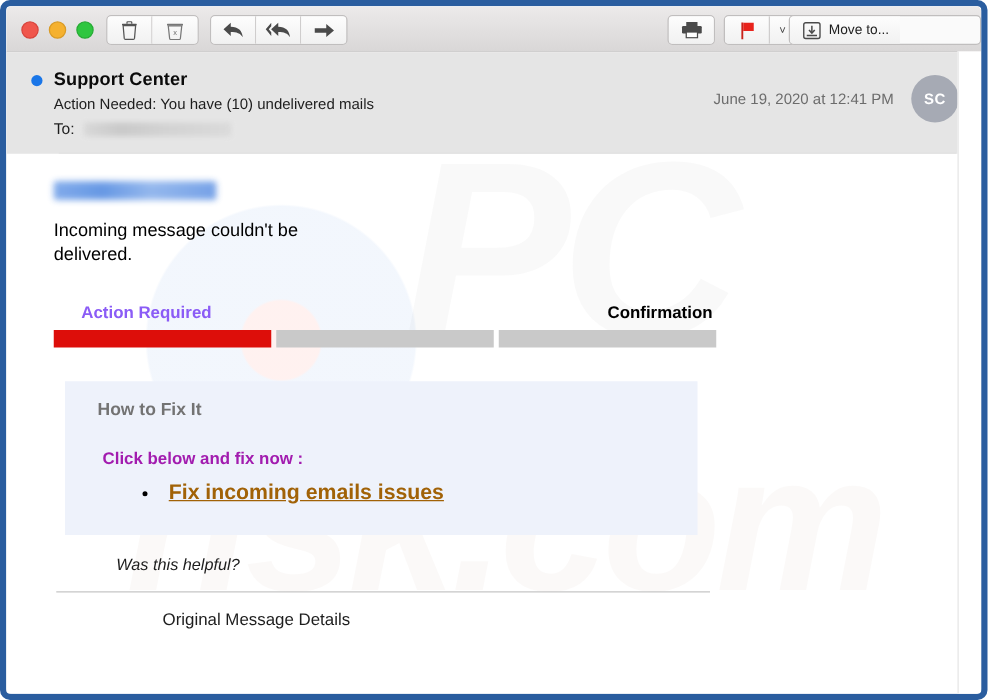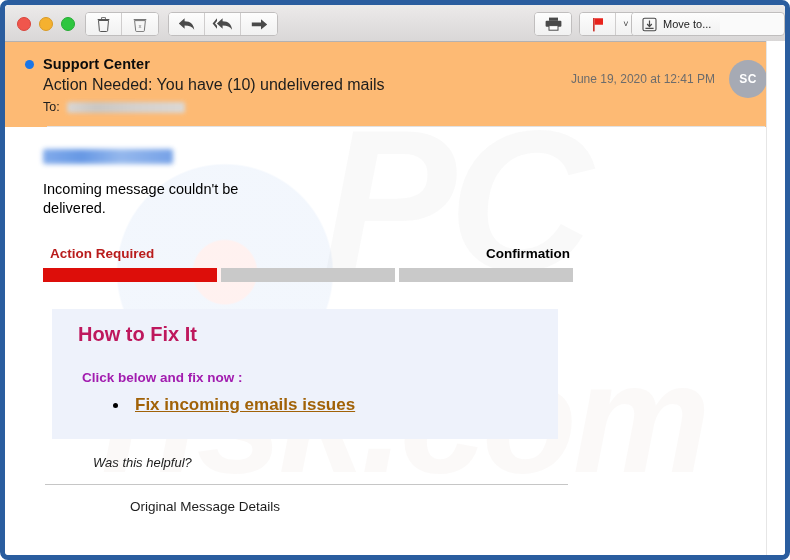--- a/index.html
+++ b/index.html
@@ -97,21 +97,21 @@
   .flag-caret {
     width: 20px !important;
     font-size: 9px;
     color: #3b3b3b;
   }
 
   
   .msg-header {
     position: relative;
     padding: 14px 0 0 0;
-    background: #fdba74;
+    background: #e5e5e5;
   }
   .sender-row {
     display: flex;
     align-items: center;
     padding-left: 20px;
   }
   .unread-dot {
     width: 9px; height: 9px;
     border-radius: 50%;
     background: #1a76e8;
@@ -120,21 +120,21 @@
   }
   .sender-name {
     font-size: 14.5px;
     font-weight: bold;
     color: #0b0b0b;
     letter-spacing: 0.1px;
   }
   .subject-row {
     padding-left: 38px;
     margin-top: 4px;
-    font-size: 16px;
+    font-size: 12px;
     color: #1d1d1d;
   }
   .to-row {
     padding-left: 38px;
     margin-top: 6px;
     font-size: 12.5px;
     color: #1d1d1d;
     display: flex;
     align-items: center;
   }
@@ -209,21 +209,21 @@
     height: 38px;
     width: 535px;
   }
   .stage-label {
     position: absolute;
     top: 0;
     font-size: 13.5px;
     font-weight: bold;
     white-space: nowrap;
   }
-  #label-action { left: 7px; color: #b91c1c; }
+  #label-action { left: 22px; color: #8b5cf6; }
   #label-confirm { right: 8px; color: #000000; }
   .bar {
     position: absolute;
     top: 22px;
     height: 14px;
   }
   #bar-1 { left: 0px;   width: 174px; background: #dd0e0a; }
   #bar-2 { left: 178px; width: 174px; background: #c9c9c9; }
   #bar-3 { left: 356px; width: 174px; background: #c9c9c9; }
 
@@ -231,23 +231,23 @@
   .fixbox {
     margin-top: 25px;
     margin-left: 9px;
     width: 506px;
     background: #eef2fb;
     padding: 14px 0 24px 0;
     box-sizing: border-box;
     min-height: 112px;
   }
   .fix-title {
-    font-size: 20px;
-    font-weight: bold;
-    color: #be185d;
+    font-size: 14px;
+    font-weight: bold;
+    color: #737373;
     padding-left: 26px;
   }
   .fix-cta {
     margin-top: 24px;
     padding-left: 30px;
     font-size: 13.5px;
     font-weight: bold;
     color: #a21caf;
   }
   .fix-list {

